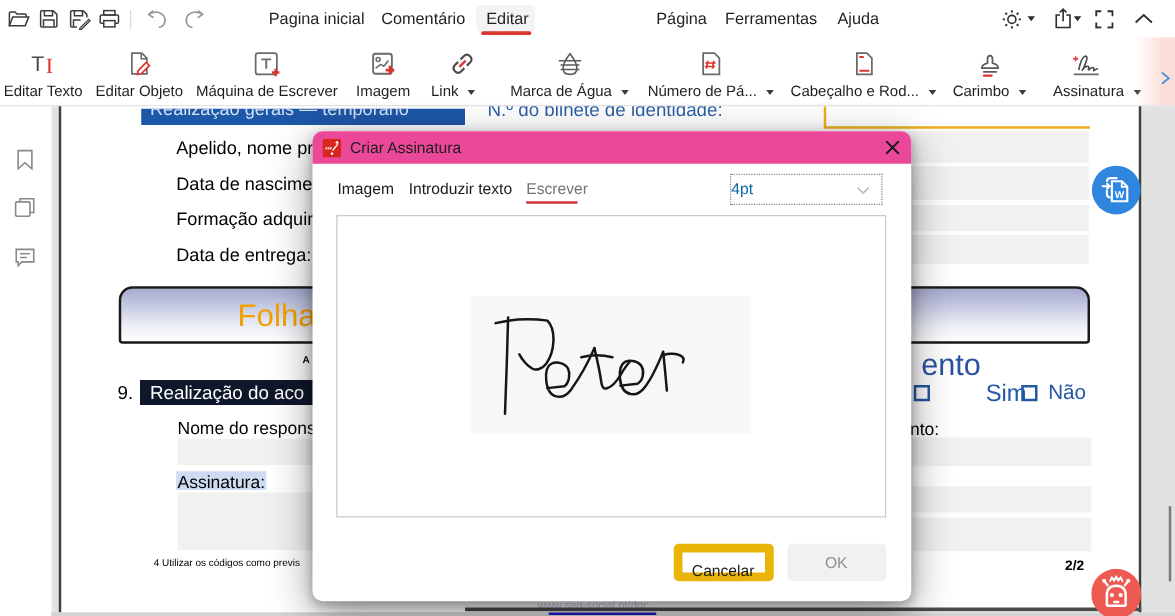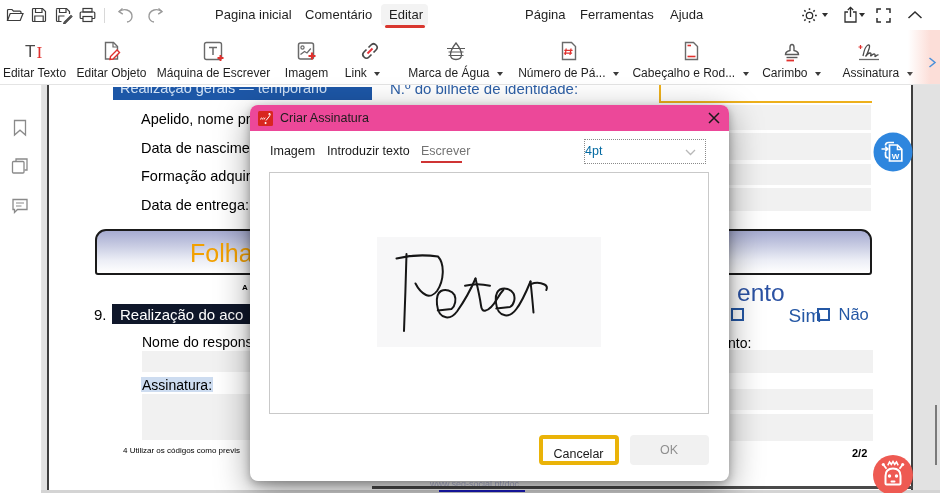--- a/index.html
+++ b/index.html
@@ -328,17 +328,17 @@
 
         <path d="M88 48.8 Q100 45.5 113 48.8"></path>
 
         <path d="M119.3 71.5 L 133 70 C 137.5 67.5 138.5 60.5 136.5 56.5 C 134 52 127.5 50.3 123 52.5 C 119 54.7 118.4 60.5 119 66 C 119.7 72.5 122.5 77.5 128 78.3 C 132 78.9 136 76.5 139 72.5 C 145 65 150 53 153.5 44.5"></path>
 
         <path d="M153.5 44.5 Q155 58 156.5 75.5"></path>
         <path d="M154 47 C 158 45.5 164 45.8 167.5 47.5 C 170 48.8 170.3 51 169.3 53"></path>
       </svg>
     </div>
   </div>
-  <div class="dbtn" style="left:288.5px;width:80px;background:#fff;border:4px solid #eab308;color:#1a1a1a;box-sizing:border-box;">Cancelar</div>
+  <div class="dbtn" style="left:288.5px;width:80px;background:#fff;border:7px solid #eab308;color:#1a1a1a;box-sizing:border-box;">Cancelar</div>
   <div class="dbtn" style="left:379.5px;width:79px;background:#f1f1f1;color:#8f8f8f;">OK</div>
 </div>
 
 </div>
 
 </body></html>

